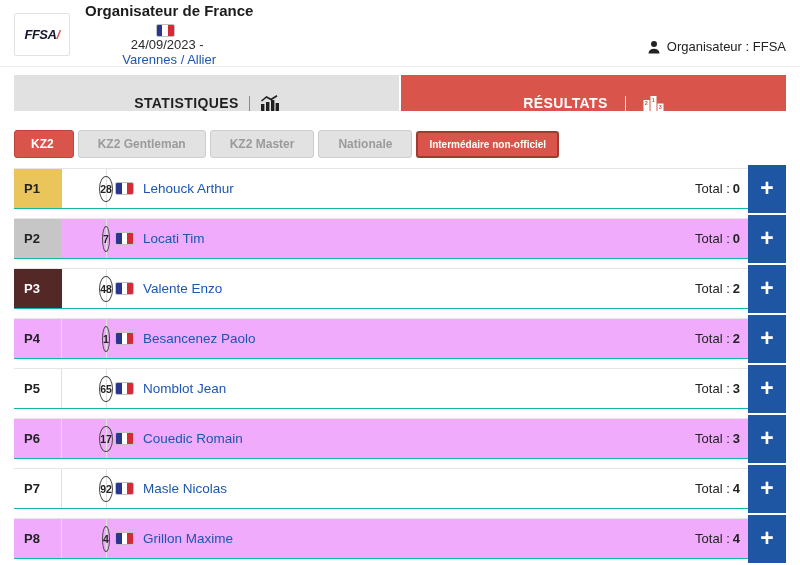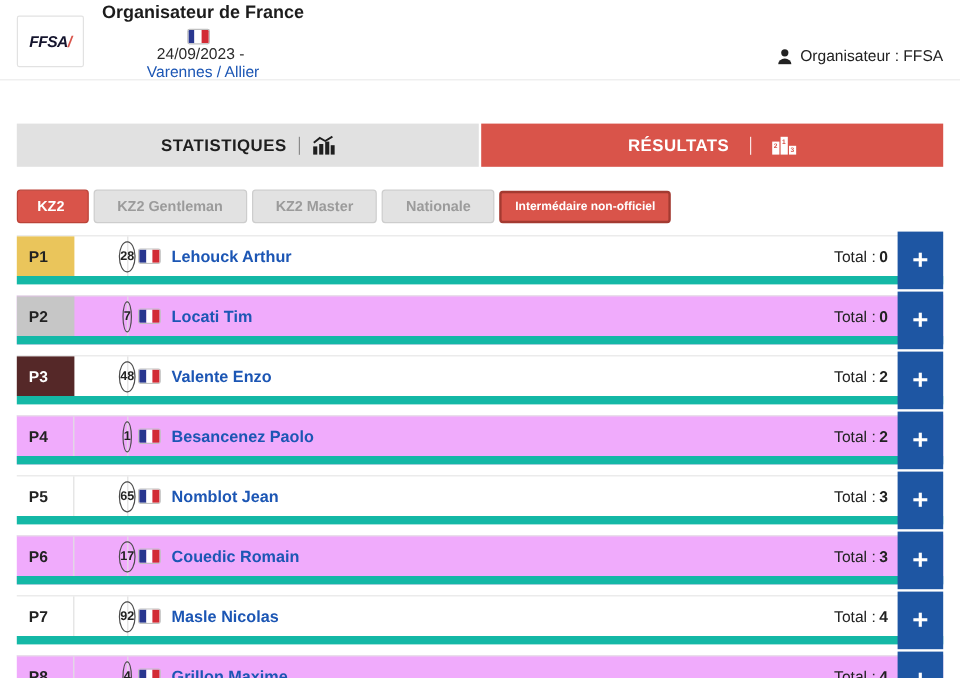--- a/index.html
+++ b/index.html
@@ -21,56 +21,56 @@
     overflow:hidden; flex:0 0 auto; }
   .flag i { flex:1; } .flag i.b{ background:#29378f; } .flag i.w{ background:#fff; } .flag i.r{ background:#d22b35; }
   .subtitle .flag { margin-right:8px; }
   .date-text { color:#2b2b2b; margin-right:4px; }
   .location-link { color:var(--link-blue,#1c56b4); text-decoration:none; cursor:pointer; }
   .organizer { margin-left:auto; align-self:flex-end; display:flex; align-items:center;
     gap:6px; font-size:13px; color:#222; padding-bottom:2px; }
 
   
   .tabs { display:flex; gap:2px; margin:8px 14px 0 14px; }
-  .tab { flex:1; height:36px; display:flex; align-items:center; justify-content:center;
-    gap:10px; font-size:14px; font-weight:bold; letter-spacing:0.4px; cursor:pointer;margin-top:28px; }
+  .tab { flex:1; height:36px; display:flex; align-items:flex-end; justify-content:center;
+    gap:10px; font-size:14px; font-weight:bold; letter-spacing:0.4px; cursor:pointer; }
   .tab-stats { background:#e1e1e1; color:#1f1f1f; }
   .tab-results { background:var(--accent-red,#d9544a); color:#fff;gap:17px; }
   .tab-sep { width:1px; height:15px; }
   .tab-stats .tab-sep { background:#8a8a8a; }
   .tab-results .tab-sep { background:rgba(255,255,255,0.85); }
 
   
   .pills { display:flex; align-items:center; gap:4px; margin:19px 14px 0 14px; }
   .pill { height:28px; padding:0 19px; display:flex; align-items:center; font-size:12px;
     font-weight:bold; border-radius:3px; cursor:pointer; white-space:nowrap; }
   .pill.active { background:var(--accent-red,#d9544a); color:#fff; border:1px solid #bb4338;padding-left:16px; }
   .pill.inactive { background:#e2e2e2; color:#9b9b9b; border:1px solid #cdcdcd; }
   .unofficial-badge { margin-left:0; height:27px; padding:0 11px; display:flex;
     align-items:center; background:var(--accent-red,#d9544a); color:#fff; font-size:10px;
     font-weight:bold; border:2px solid #a33a31; border-radius:3px; white-space:nowrap; }
 
   
   .rows { margin:10px 14px 0 14px; }
   .row { position:relative; display:flex; align-items:center; height:41px; margin-bottom:9px;
-    background:#fff; border-top:1px solid #e6e6e6; border-bottom:7px solid #14b8a6; }
+    background:#fff; border-top:1px solid #e6e6e6; border-bottom:1px solid #14b8a6; }
   .row.alt { background:#f0abfc; }
   .pos { width:48px; height:100%; display:flex; align-items:center; padding-left:10px;
     font-size:13px; font-weight:bold; color:#222; border-right:1px solid #e0e0e0; flex:0 0 auto; }
   .pos.gold { background:var(--p1-badge,#eac55b); border-right-color:transparent; }
   .pos.silver { background:var(--p2-badge,#c6c6c6); border-right-color:transparent; }
   .pos.maroon { background:var(--p3-badge,#552828); color:#fff; border-right-color:transparent; }
   .numcell { width:34px; height:100%; display:flex; align-items:center; justify-content:center;
     border-right:1px solid #e0e0e0; flex:0 0 auto;padding-left:44px; }
   .circle { width:26px; height:26px; border:1px solid #4a4a4a; border-radius:50%;
     display:flex; align-items:center; justify-content:center; font-size:10.5px;
     font-weight:bold; color:#222; }
   .row .flag { margin-left:8px; }
   .driver { margin-left:9px; color:var(--link-blue,#1c56b4); font-size:13.5px;
-    font-weight:bold; text-decoration:none; cursor:pointer; }
+    font-weight:normal; text-decoration:none; cursor:pointer; }
   .total { margin-left:auto; margin-right:46px; font-size:13px; color:#222; white-space:nowrap; }
   .total b { margin-left:3px; }
   .plus-btn { position:absolute; right:0; top:-4px; width:38px; height:48px;
     background:var(--button-blue,#1e56a3); color:#fff; border:none; cursor:pointer;
     display:flex; align-items:center; justify-content:center; }
   .plus-glyph { font-size:23px; font-weight:bold; line-height:1; transform:translateY(-1px); }
 
   .icon-svg { display:block; }
 </style>
 </head>

